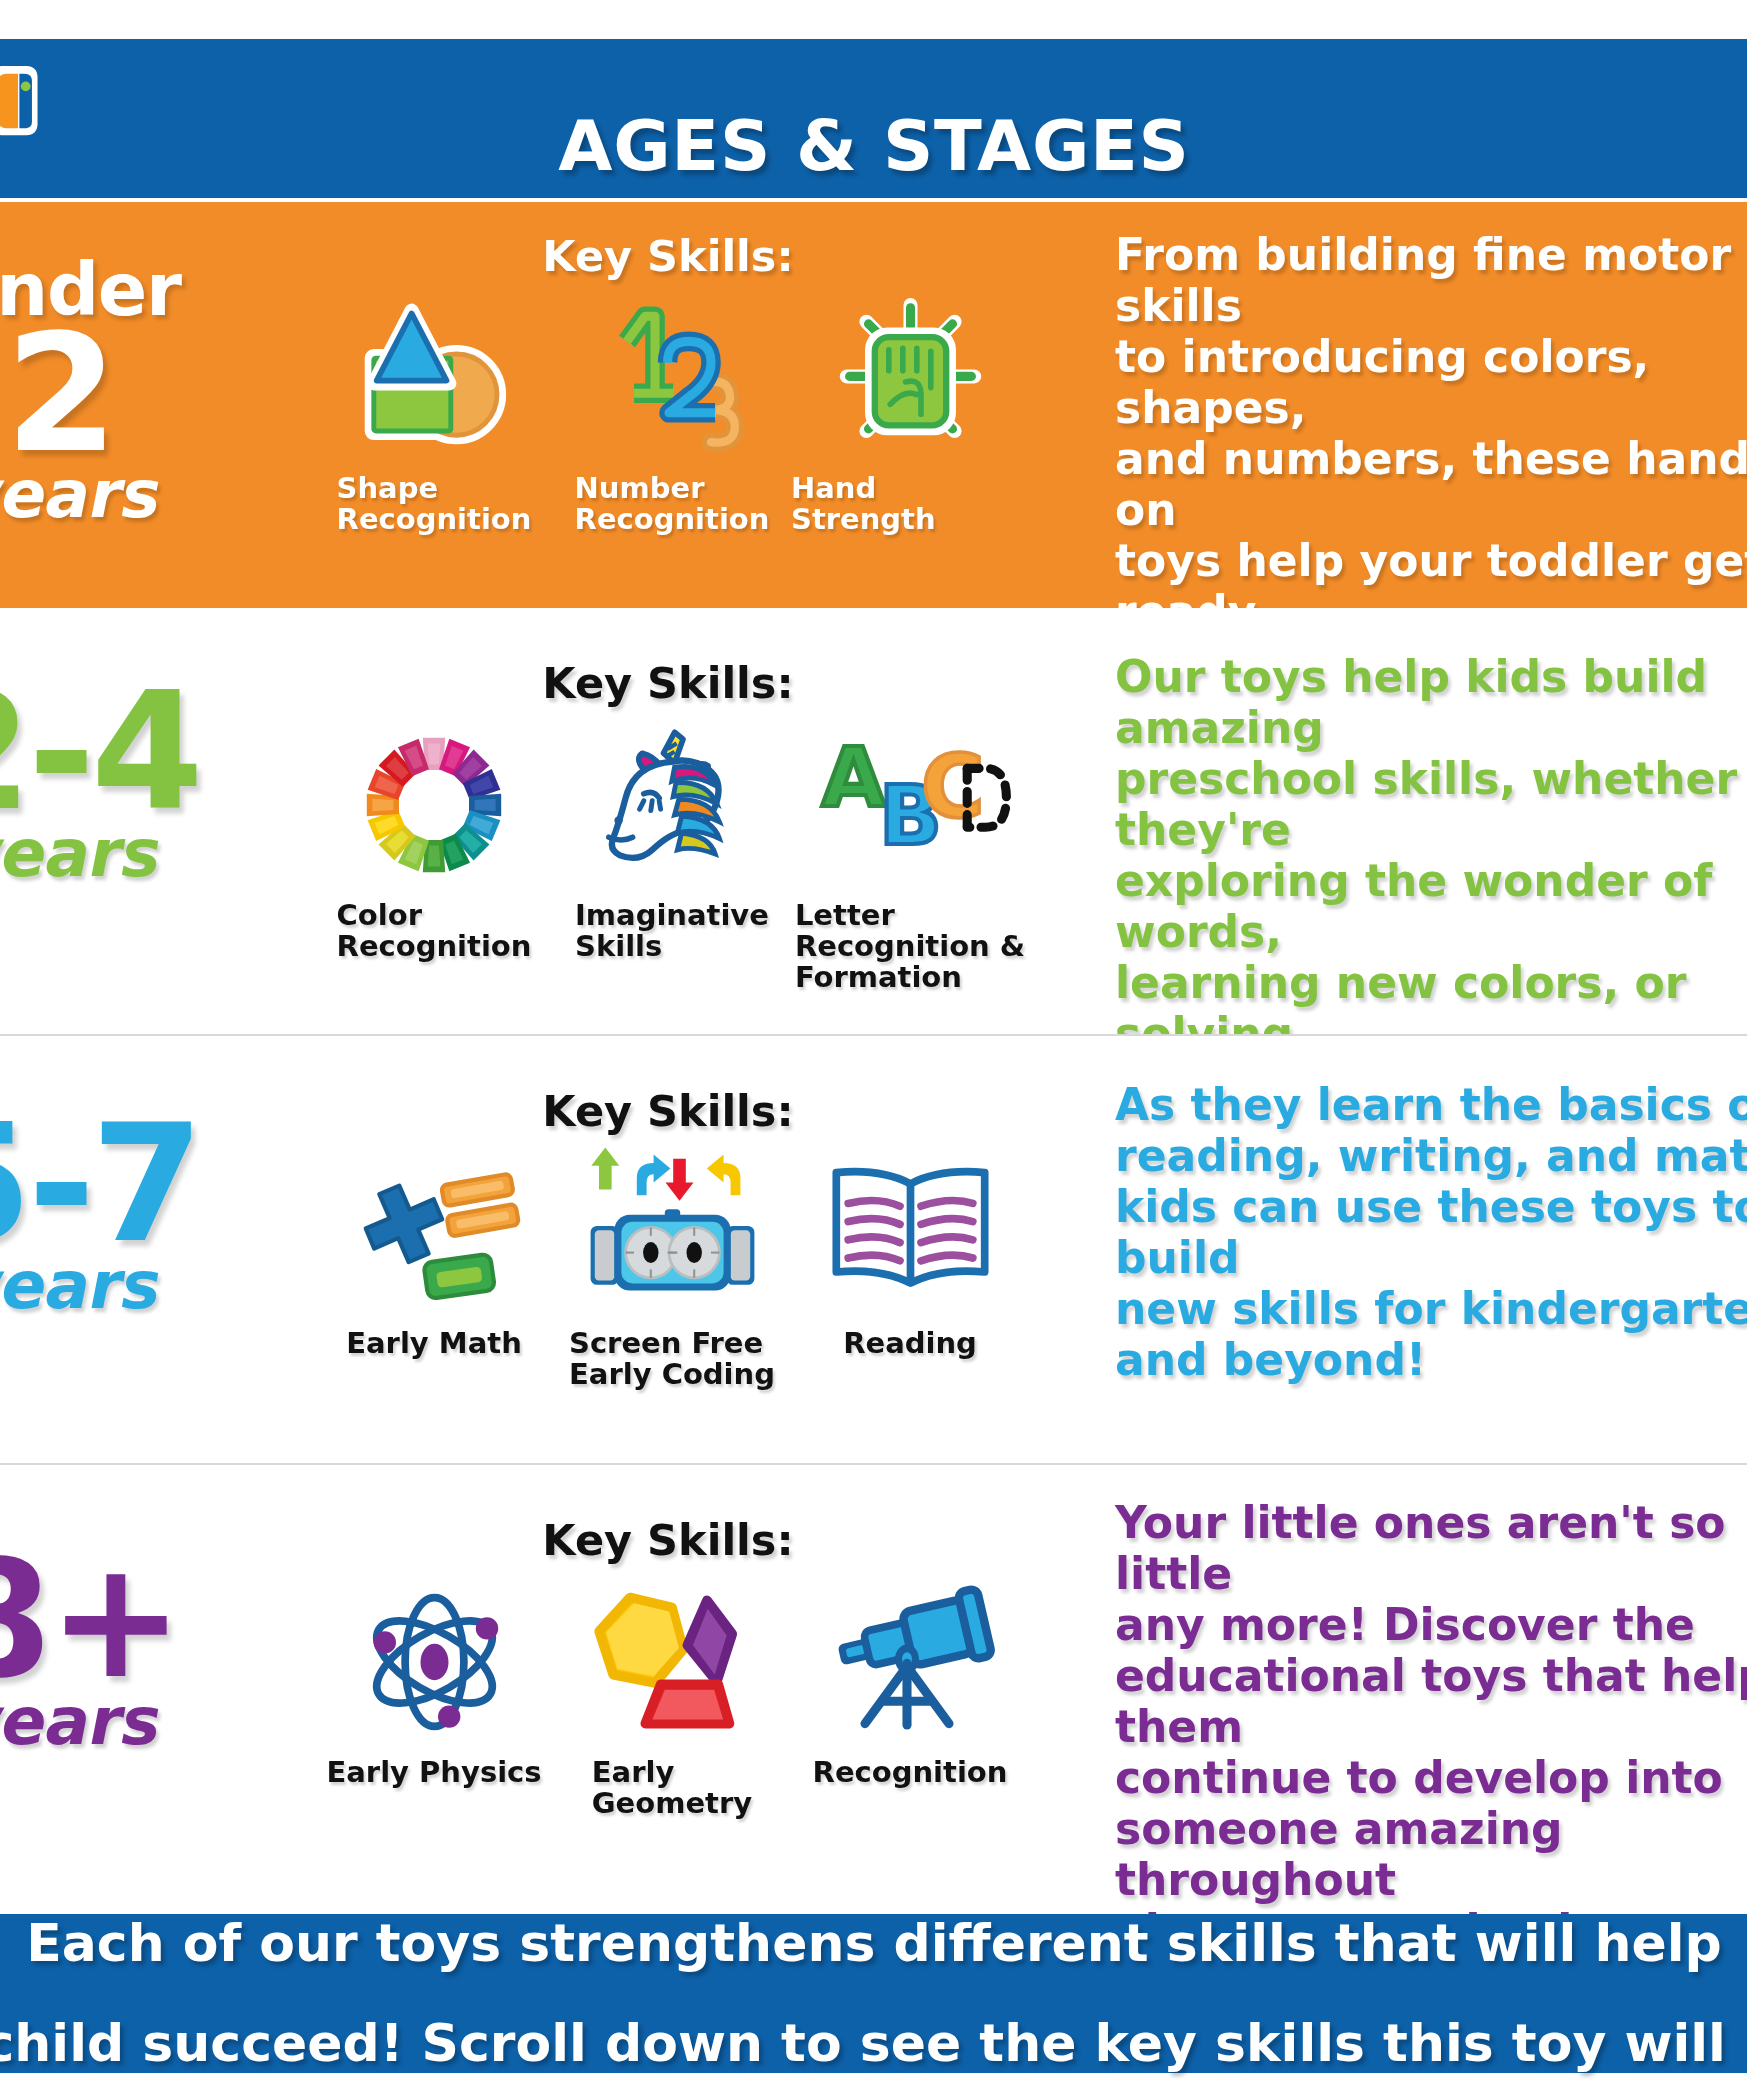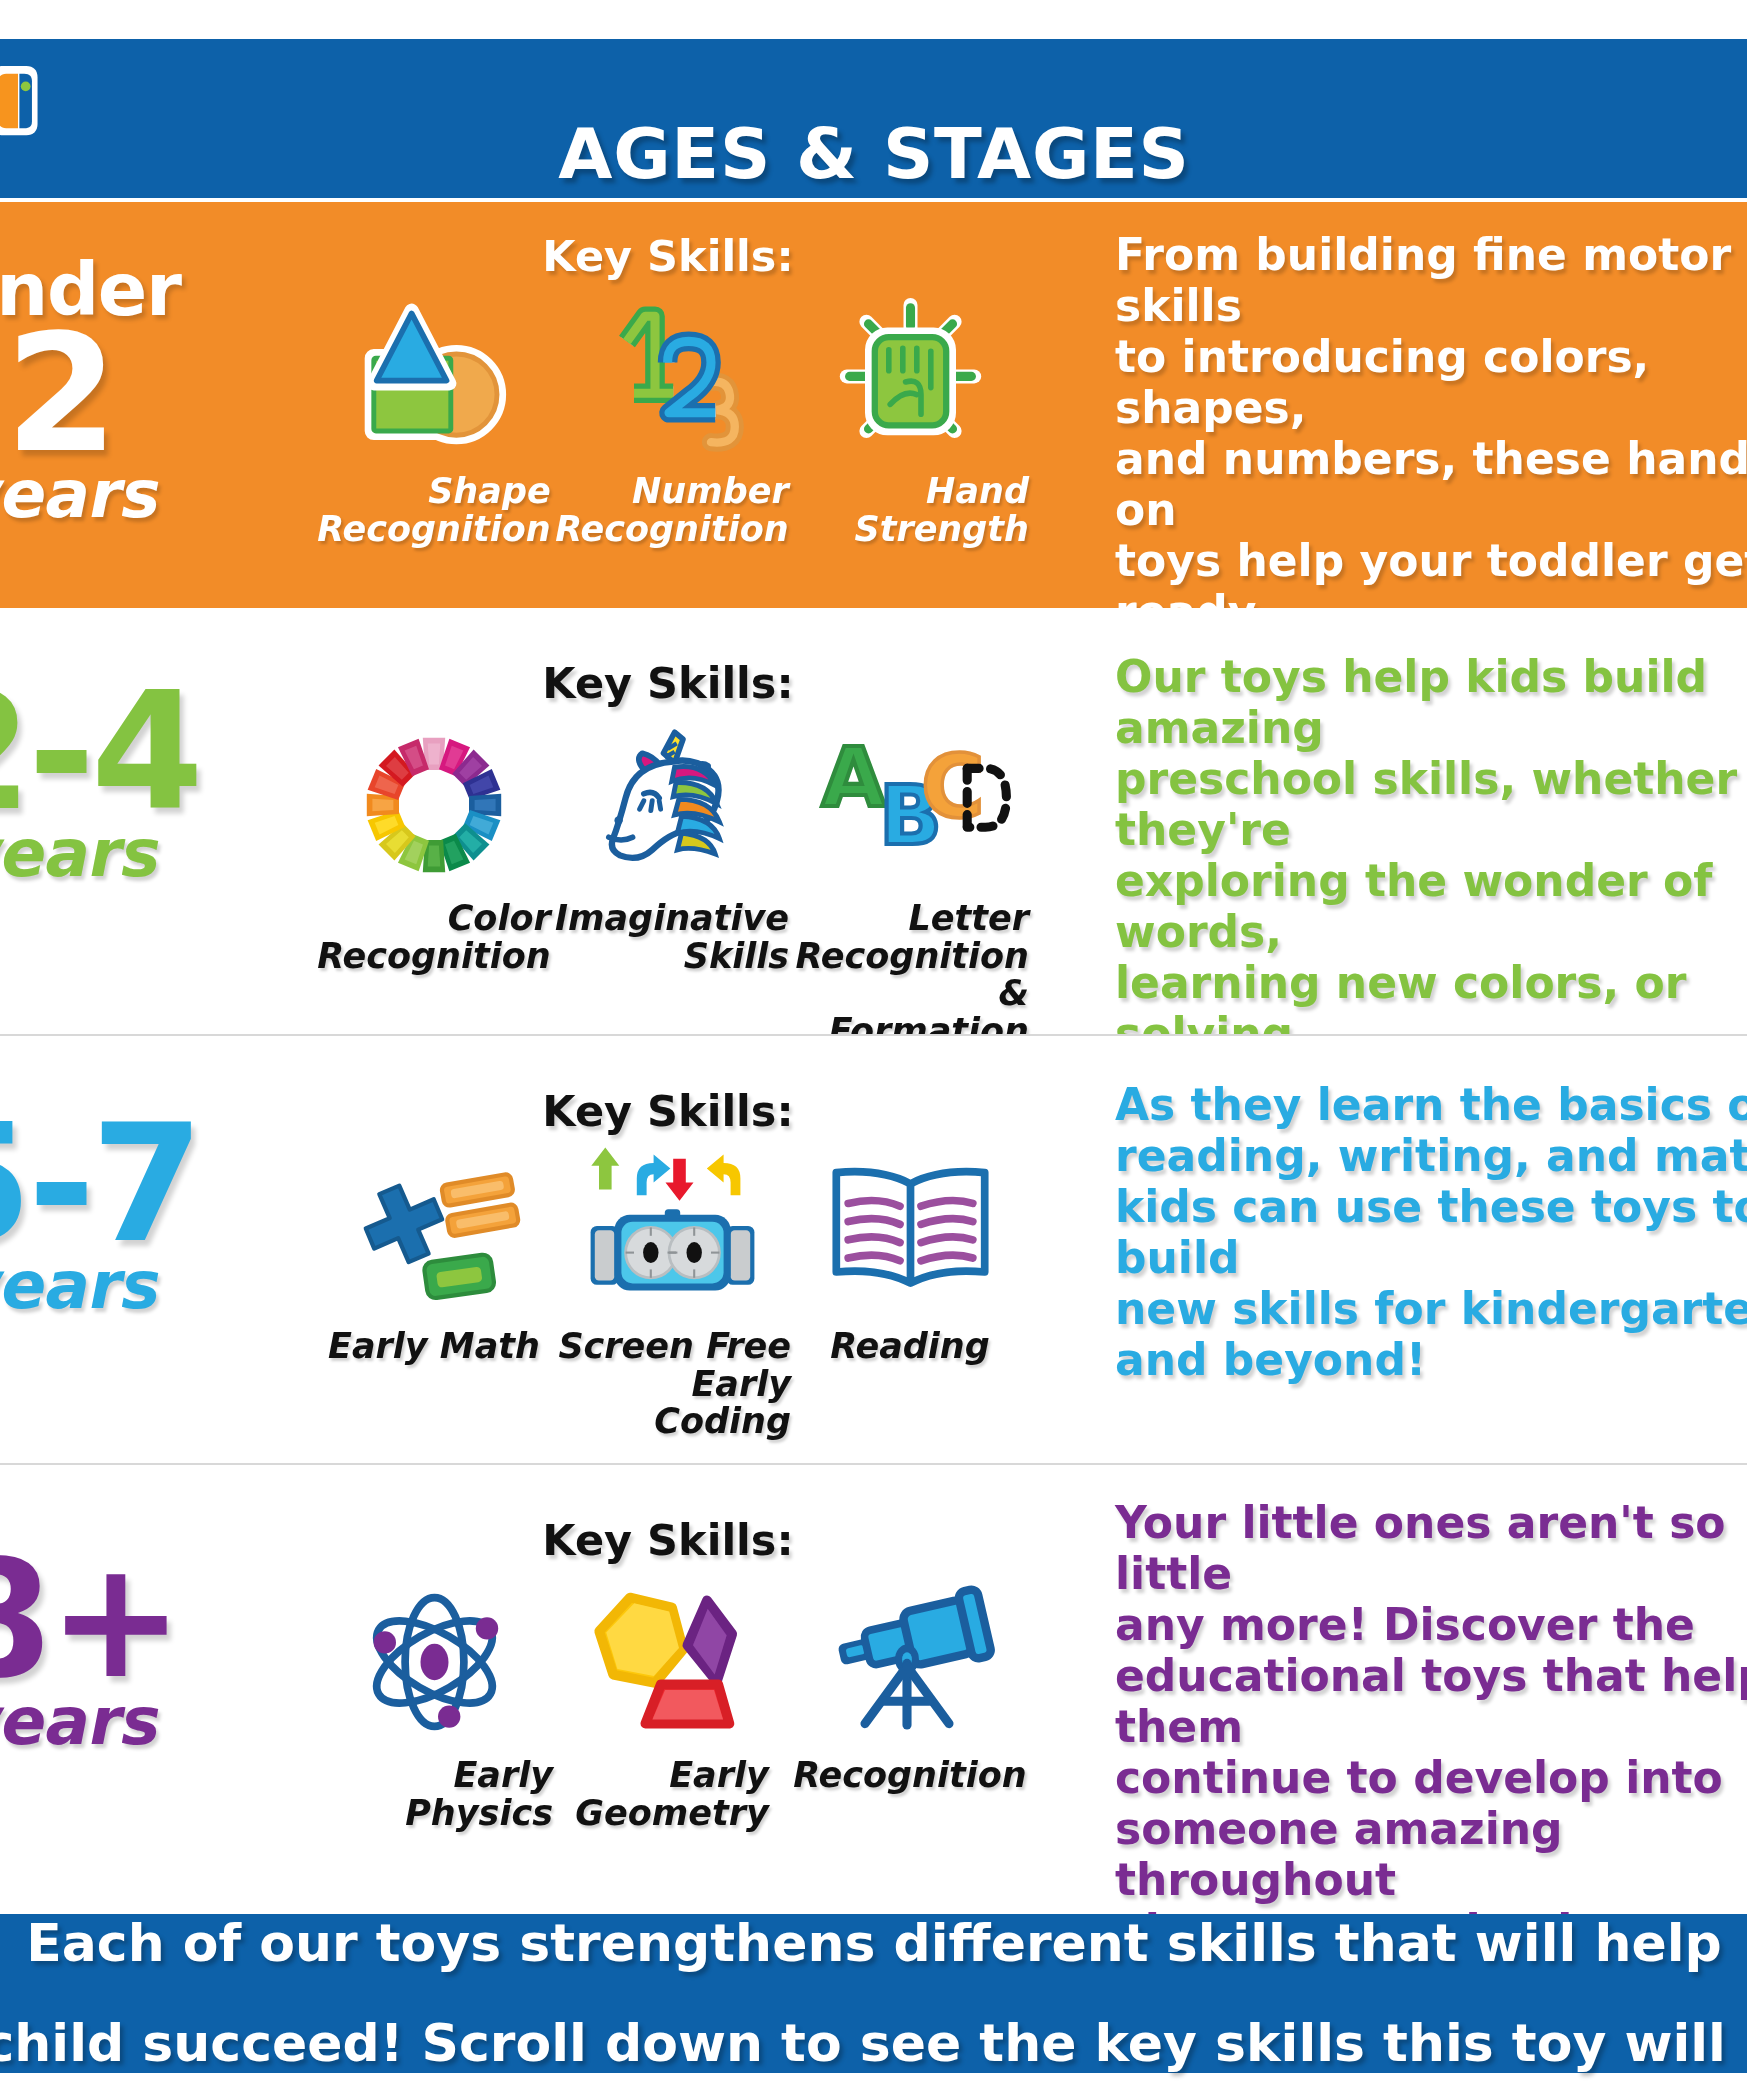--- a/index.html
+++ b/index.html
@@ -21,21 +21,21 @@
   }
   .logo-mark { width: 55px; height: 74px; position: relative; flex: 0 0 auto; }
   .logo-text {
     color: #fff; font-weight: bold; line-height: 0.92;
     font-size: 48px; letter-spacing: -0.7px;
     text-shadow: 2.8px 3.5px 3.5px rgba(0,0,0,0.22);
     font-family: "DejaVu Sans", sans-serif;
   }
   .logo-text .reg { font-size: 18px; vertical-align: super; }
   .header-title {
-    position: absolute; left: 0; top: 12px; width: 1748px; height: 206px;
+    position: absolute; left: 0; top: 4px; width: 1748px; height: 206px;
     display: flex; align-items: center; justify-content: center;
     color: #fff; font-weight: bold; font-size: 70px; letter-spacing: 0.7px;
     text-shadow: 4.2px 4.9px 4.2px rgba(0,0,0,0.25);
     font-family: "DejaVu Sans", sans-serif;
   }
 
   
   .row { position: absolute; left: 0; width: 1748px; display: block; }
   .row-inner { position: relative; width: 1748px; height: 100%; }
 
@@ -72,24 +72,23 @@
   .key-skills-label {
     text-align: center; font-weight: bold; font-size: 43px;
     margin-left: -49px; margin-bottom: 9.8px;
     text-shadow: 2.8px 3.5px 3.5px rgba(0,0,0,0.18);
     font-family: "DejaVu Sans", sans-serif;
   }
   .skills-row { display: flex; justify-content: flex-start; gap: 0px; padding-left: 14px; }
   .skill { width: 238px; display: flex; flex-direction: column; align-items: center; }
   .skill-icon { height: 175px; display: flex; align-items: center; justify-content: center; }
   .skill-label {
-    margin-top: 7px; text-align: right; font-weight: bold;
-    font-size: 35px; line-height: 1.08; font-family: "DejaVu Sans", sans-serif;
+    margin-top: 7px; text-align: left; font-weight: bold;
+    font-size: 29px; line-height: 1.08; font-family: "DejaVu Sans", sans-serif;
     text-shadow: 2.1px 2.8px 2.8px rgba(0,0,0,0.18);
-    font-style: italic;
   }
   .skill-label.on-orange { color: #fff; }
   .skill-label.on-white  { color: #111; }
 
   
   .desc {
     position: absolute; left: 1115px; top: 0; width: 734px;
     font-weight: bold; font-size: 44px; line-height: 1.16;
     font-family: "DejaVu Sans", sans-serif;
     text-shadow: 2.8px 3.5px 3.5px rgba(0,0,0,0.18);

